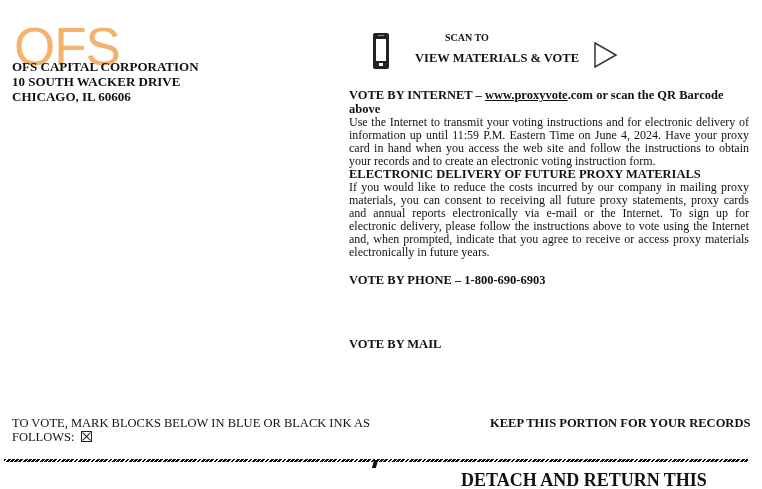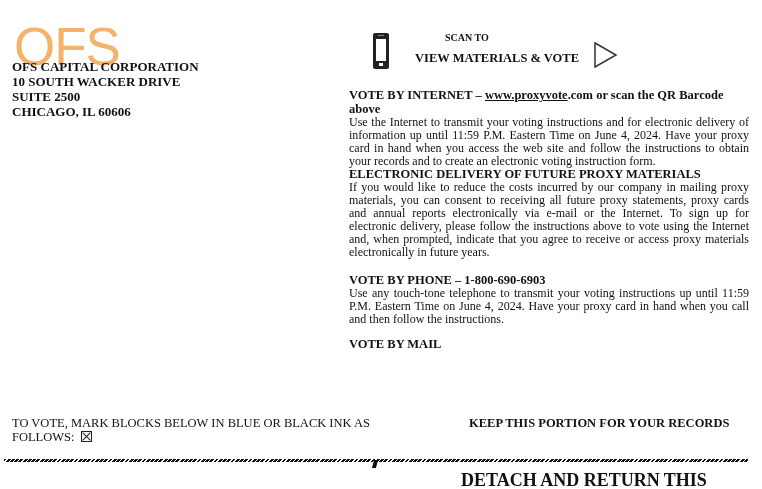--- a/index.html
+++ b/index.html
@@ -22,35 +22,34 @@
   .right p { margin:0; }
   .sec1 { top:88px; }
   .sec2 { top:167px; }
   .sec3 { top:273px; }
   .sec4 { top:337px; }
   .instr { left:12px; top:416px; width:400px; font-size:12.5px; font-weight:normal; line-height:14px; }
   .box-icon { display:inline-block; width:9px; height:9px; border:1px solid #222; position:relative; vertical-align:-1px; margin-left:6px; }
   .box-icon:before, .box-icon:after { content:""; position:absolute; left:4px; top:-1px; width:1px; height:11px; background:#222; }
   .box-icon:before { transform:rotate(45deg); }
   .box-icon:after { transform:rotate(-45deg); }
-  .keep { left:469px; top:416px; font-size:12.5px; font-weight:bold; }
+  .keep { left:490px; top:416px; font-size:12.5px; font-weight:bold; }
   .cutline { left:4px; top:459px; width:744px; height:3px;
              background:repeating-linear-gradient(135deg,#111 0 2px,#fff 2px 3px); }
   .scissor { left:373px; top:460px; width:4px; height:8px; background:#111; transform:skewX(-15deg); }
   .detach { left:461px; top:470px; font-size:18px; font-weight:bold; }
 </style>
 </head>
 <body>
 
 <div class="abs logo">OFS</div>
 
 <div class="abs addr">
   <div>OFS CAPITAL CORPORATION</div>
   <div>10 SOUTH WACKER DRIVE</div>
-  <div>SUITE 2500</div>
   <div>CHICAGO, IL 60606</div>
 </div>
 
 <div class="abs phone-icon">
   <div class="spk"></div>
     <div class="screen"></div>
     <div class="btn"></div>
 </div>
 <div class="abs scan1">SCAN TO</div>
 <div class="abs scan2">VIEW MATERIALS &amp; VOTE</div>
@@ -67,21 +66,20 @@
   <p>Use the Internet to transmit your voting instructions and for electronic delivery of information up until 11:59 P.M. Eastern Time on June 4, 2024. Have your proxy card in hand when you access the web site and follow the instructions to obtain your records and to create an electronic voting instruction form.</p>
 </div>
 
 <div class="abs right sec2">
   <div class="h">ELECTRONIC DELIVERY OF FUTURE PROXY MATERIALS</div>
   <p>If you would like to reduce the costs incurred by our company in mailing proxy materials, you can consent to receiving all future proxy statements, proxy cards and annual reports electronically via e-mail or the Internet. To sign up for electronic delivery, please follow the instructions above to vote using the Internet and, when prompted, indicate that you agree to receive or access proxy materials electronically in future years.</p>
 </div>
 
 <div class="abs right sec3">
   <div class="h">VOTE BY PHONE – 1-800-690-6903</div>
-  <p>Use any touch-tone telephone to transmit your voting instructions up until 11:59 P.M. Eastern Time on June 4, 2024. Have your proxy card in hand when you call and then follow the instructions.</p>
 </div>
 
 <div class="abs right sec4">
   <div class="h">VOTE BY MAIL</div>
 </div>
 
 <div class="abs instr">
   <span>TO VOTE, MARK BLOCKS BELOW IN BLUE OR BLACK INK AS FOLLOWS:</span><span class="box-icon"></span>
 </div>
 

